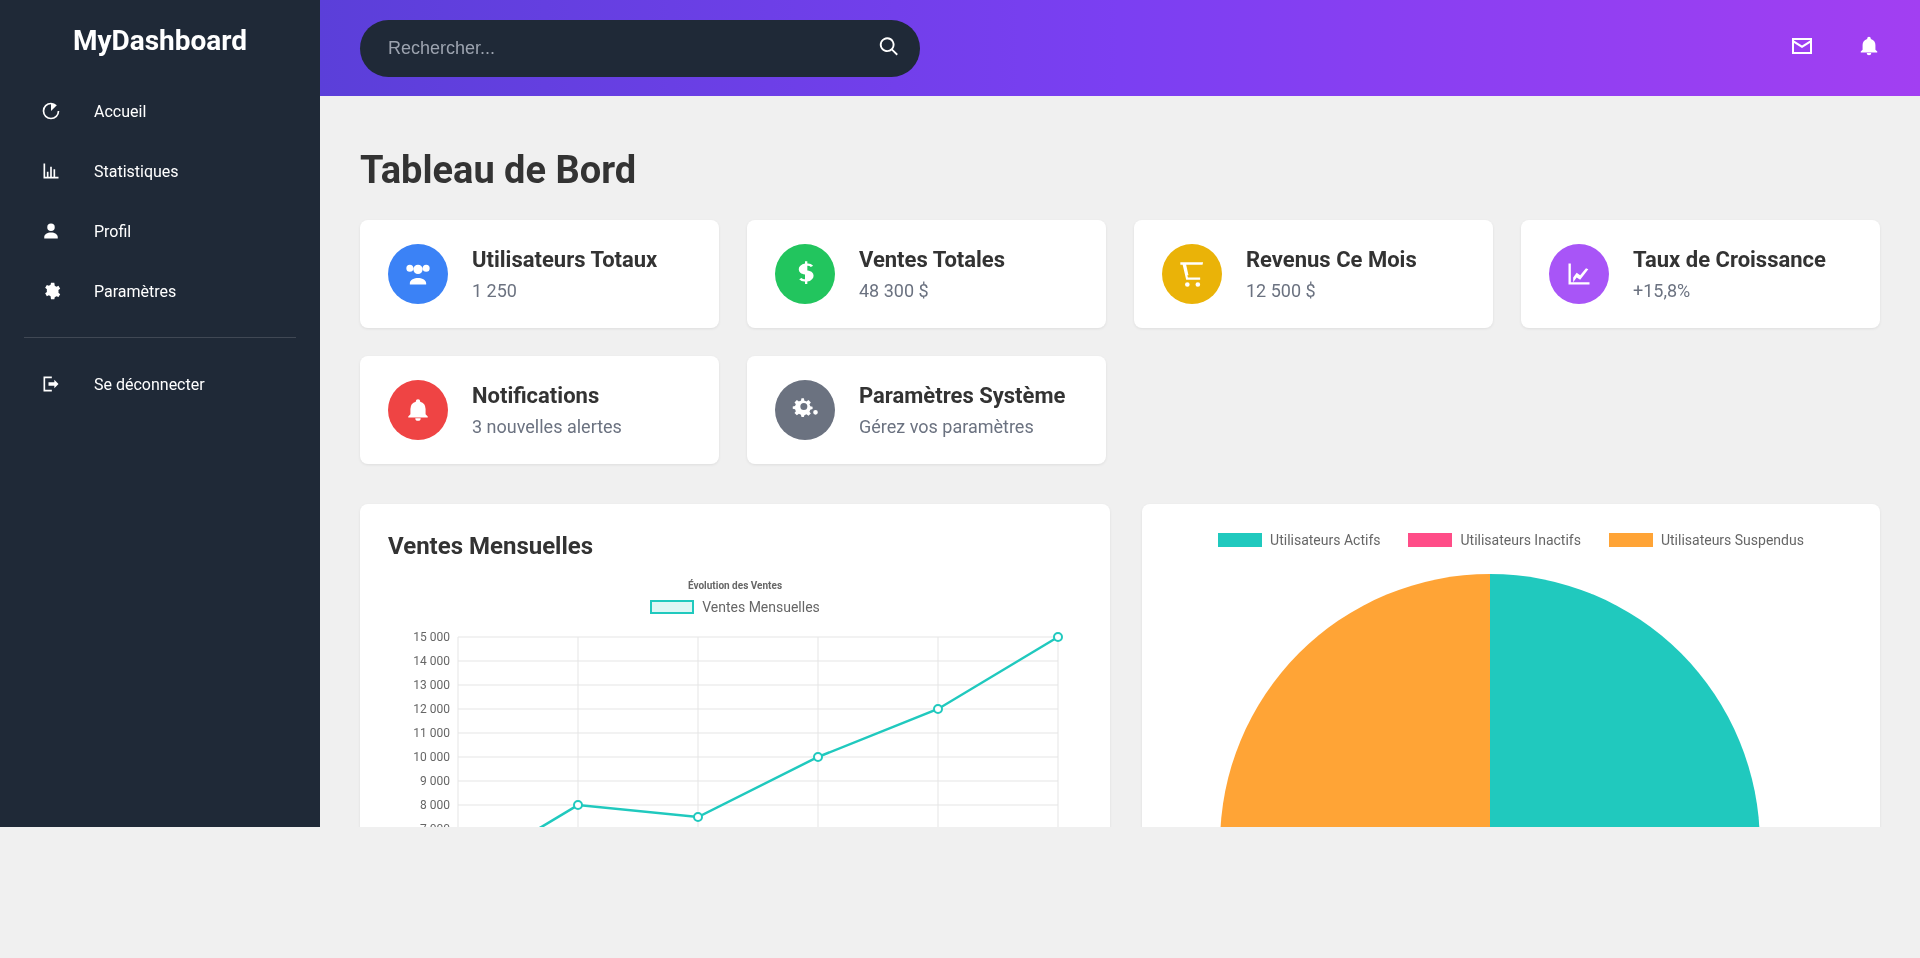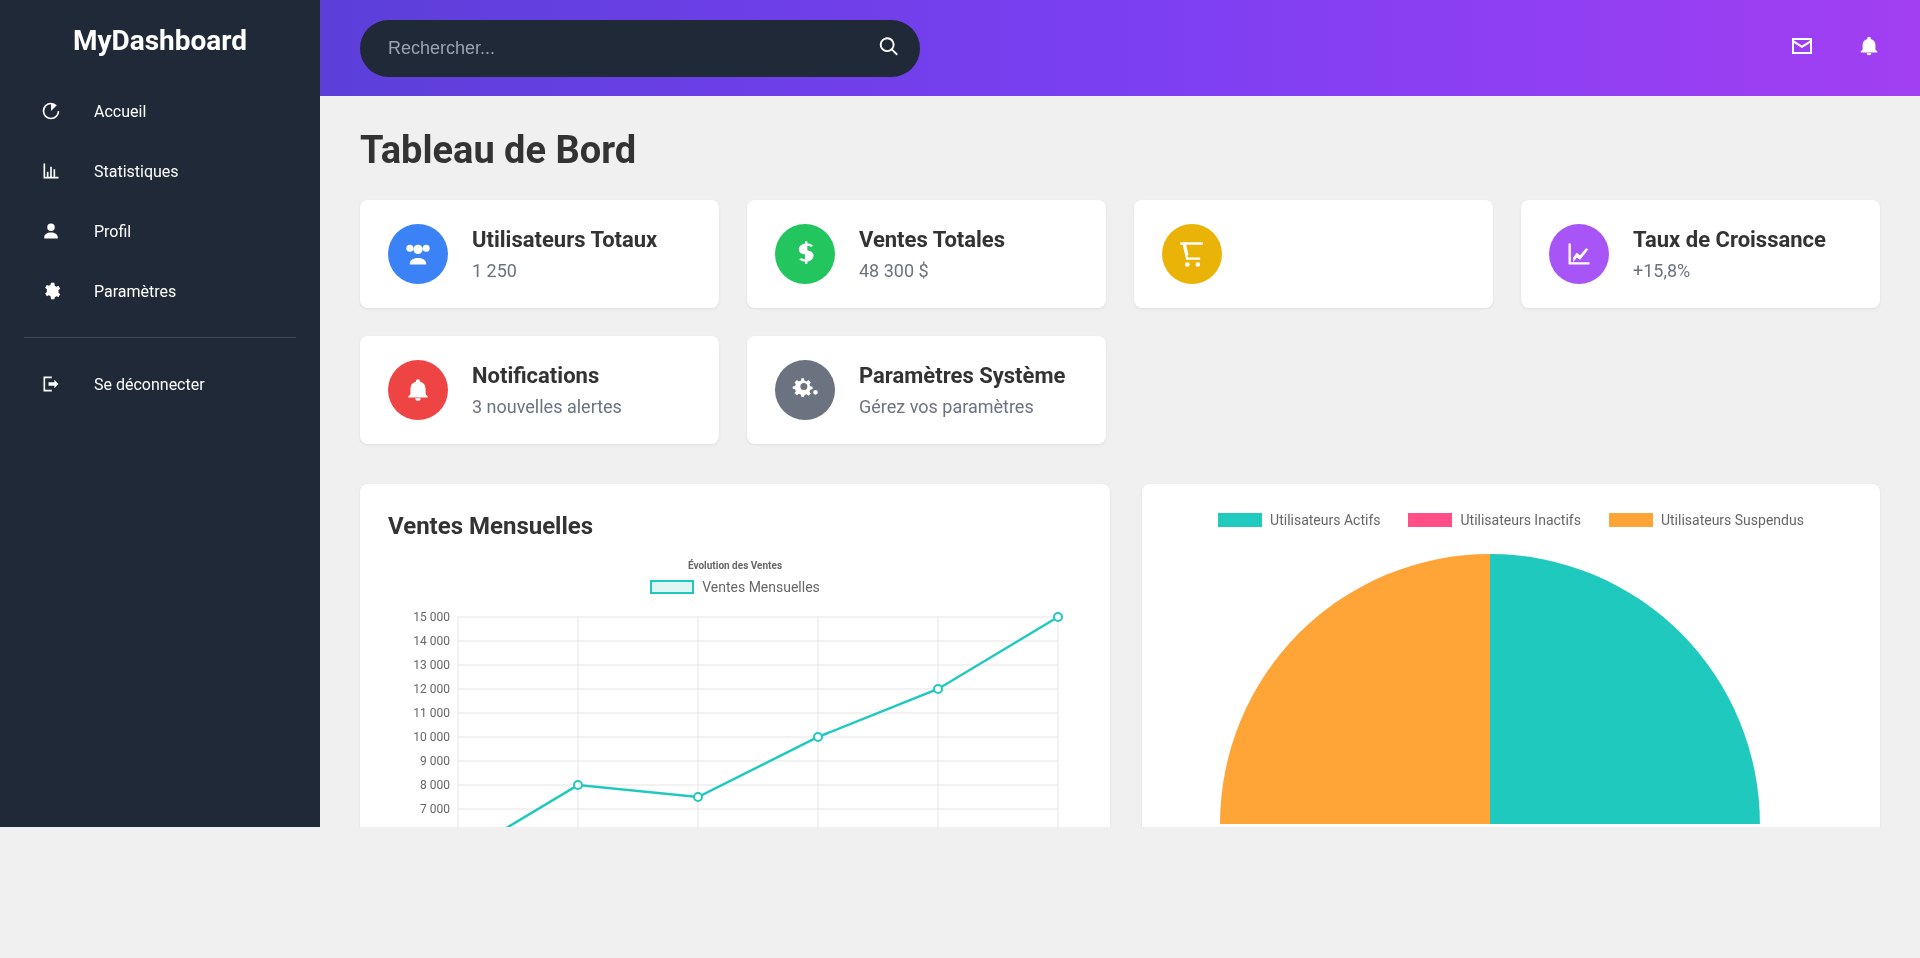--- a/index.html
+++ b/index.html
@@ -18,21 +18,21 @@
 
 .topbar { background: linear-gradient(90deg, #5b3fd9 0%, #7b3ff2 50%, #a23ff2 100%); height: 96px; display: flex; align-items: center; padding: 0 40px; gap: 20px; }
 .search-wrap { position: relative; width: 560px; }
 .search-input { width: 100%; background: #1f2937; border: none; border-radius: 999px; padding: 18px 60px 18px 28px; color: #fff; font-size: 18px; outline: none; }
 .search-input::placeholder { color: #9ca3af; }
 .search-btn { position: absolute; right: 20px; top: 50%; transform: translateY(-50%); background: none; border: none; color: #fff; cursor: pointer; }
 .topbar-spacer { flex: 1; }
 .topbar-icon { color: #fff; cursor: pointer; margin-left: 24px; }
 
 .content { flex: 1; overflow-y: auto; padding: 32px 40px; }
-.page-title { font-size: 38px; font-weight: 700; color: #333; margin-bottom: 28px; }
+.page-title { font-size: 38px; font-weight: 700; color: #333; margin-bottom: 28px; margin-top: 20px; }
 
 .cards-grid { display: grid; grid-template-columns: repeat(4, 1fr); gap: 28px; margin-bottom: 40px; }
 .card { background: #fff; border-radius: 8px; padding: 24px 28px; display: flex; align-items: center; gap: 24px; box-shadow: 0 1px 3px rgba(0,0,0,0.08); }
 .card-icon { width: 60px; height: 60px; border-radius: 50%; display: flex; align-items: center; justify-content: center; flex-shrink: 0; }
 .card-title { font-size: 22px; font-weight: 700; color: #333; margin-bottom: 8px; }
 .card-value { font-size: 18px; color: #6b7280; }
 
 .charts-row { display: flex; gap: 32px; }
 .chart-card { background: #fff; border-radius: 8px; padding: 28px; box-shadow: 0 1px 3px rgba(0,0,0,0.08); }
 .chart-card.line { flex: 0 0 750px; }
@@ -152,20 +152,24 @@
             <div>
               <div class="card-title">Ventes Totales</div>
               <div class="card-value">48 300 $</div>
             </div>
           </div>
           <div class="card">
             <div class="card-icon" style="background:#eab308">
               <svg width="28" height="28" viewBox="0 0 24 24" fill="#fff">
                 <path d="M7 4h14l-2 9H9L7 4zM5 2H2v2h2l3 13h12v-2H8.5L8 13h11l2.5-11H6L5 2zm3 17a2 2 0 1 0 2 2 2 2 0 0 0-2-2zm9 0a2 2 0 1 0 2 2 2 2 0 0 0-2-2z"></path>
               </svg>
+            </div>
+            <div>
+              <div class="card-title">Revenus Ce Mois</div>
+              <div class="card-value">12 500 $</div>
             </div>
           </div>
           <div class="card">
             <div class="card-icon" style="background:#a855f7">
               <svg width="28" height="28" viewBox="0 0 24 24" fill="#fff">
                 <path d="M3 3v18h18v-2H5V3H3zm4 12l3-4 3 2 5-6 2 1-7 9-3-2-3 4v-4z"></path>
               </svg>
             </div>
             <div>
               <div class="card-title">Taux de Croissance</div>

